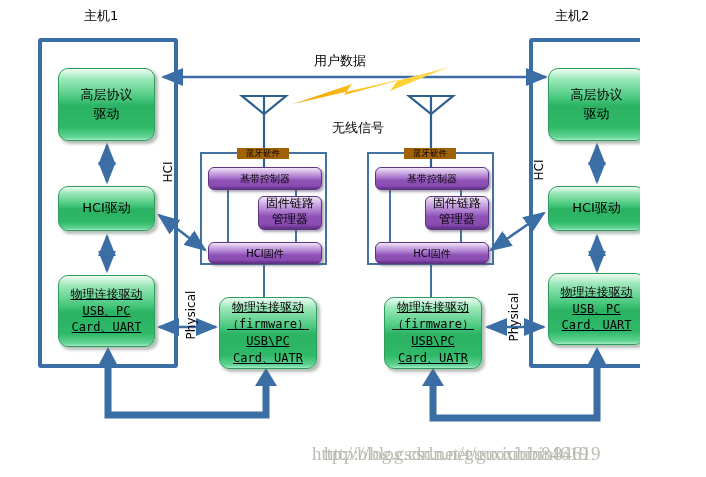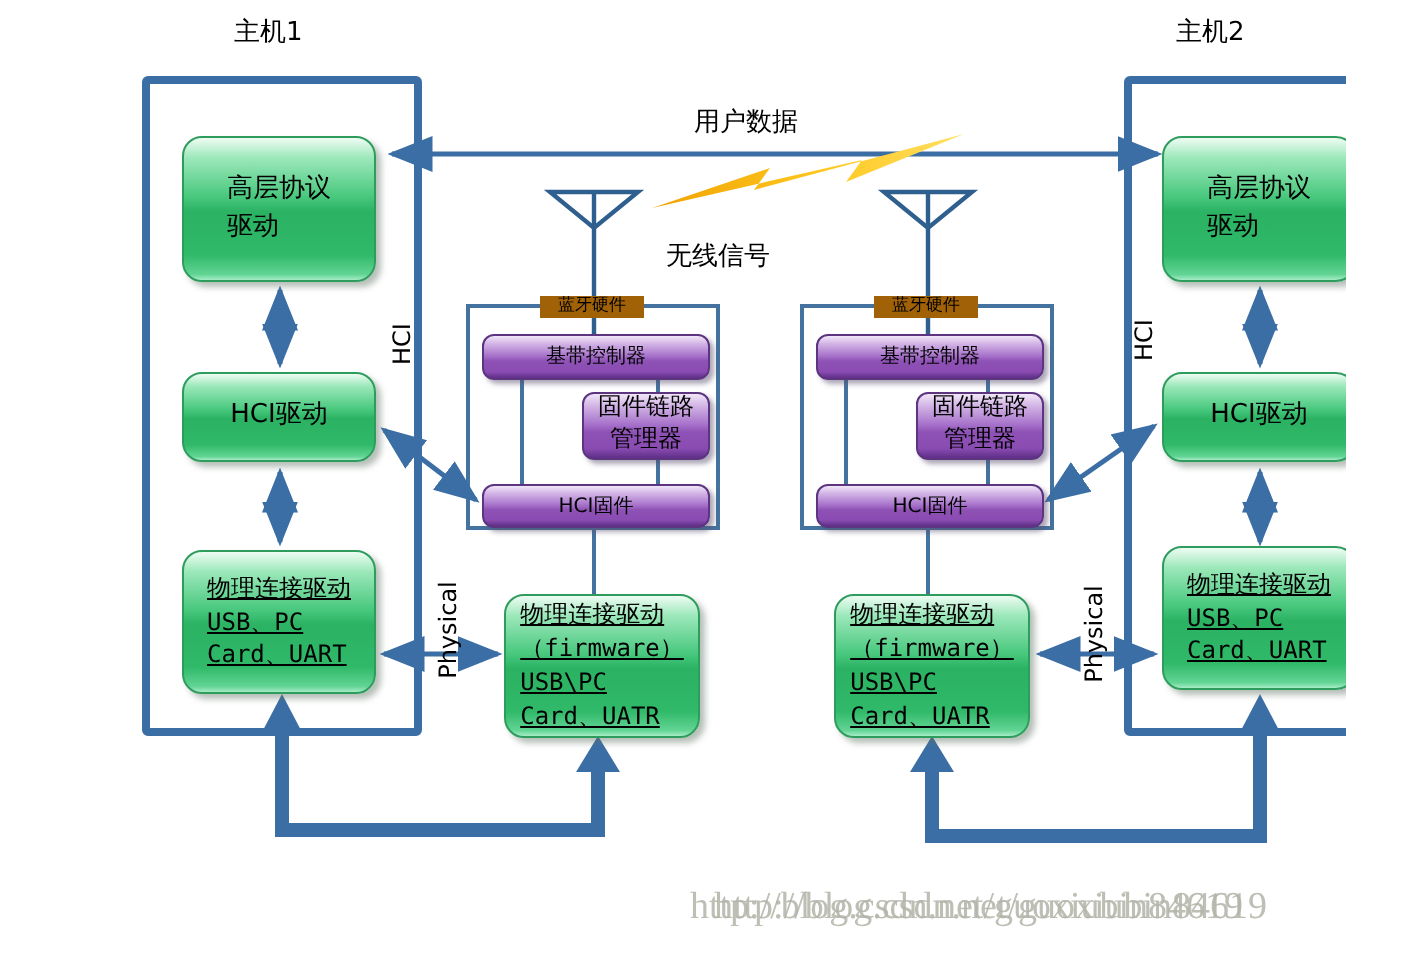--- a/index.html
+++ b/index.html
@@ -1,28 +1,28 @@
 <!DOCTYPE html>
 <html><head>
 <meta charset="utf-8">
 <style>
   html,body{margin:0;padding:0;}
   body{font-family:"DejaVu Sans",sans-serif;background:#fff;}
-  #stage{position:relative;width:640px;height:477px;background:#ffffff;overflow:hidden;margin-left:33px;}
+  #stage{position:relative;width:640px;height:477px;background:#ffffff;overflow:hidden;}
 
   .abs{position:absolute;}
   .host-rect{border:4px solid #3a6ea5;border-radius:3px;background:transparent;box-sizing:border-box;}
   .module-rect{border:2px solid #44739f;background:transparent;box-sizing:border-box;}
 
   .gbox{
     box-sizing:border-box;
     border:1.5px solid #2e9c5c;border-radius:10px;
     background:linear-gradient(180deg,#eefcf3 0%,#9ce8ba 14%,#46c77c 42%,#2bb263 52%,#2fb968 82%,#62d494 96%,#a5ecc6 100%);
     box-shadow:2.5px 2.5px 3px rgba(90,110,95,.45);
-    color:#000;display:flex;align-items:center;justify-content:center;
+    color:#000;display:flex;align-items:center;justify-content:center;text-align:center;
     font-size:13px;line-height:1.4;
   }
   .pbar{
     box-sizing:border-box;
     border:1px solid #5c3480;border-radius:6px;
     background:linear-gradient(180deg,#f1e7f8 0%,#d3b5e6 18%,#a671ca 48%,#8e51b5 60%,#8a4cb2 85%,#5f2f87 100%);
     box-shadow:2px 2px 2.5px rgba(90,80,110,.5);
     color:#000;display:flex;align-items:center;justify-content:center;text-align:center;
     font-size:10px;line-height:1.3;
   }
@@ -140,18 +140,18 @@
   <div class="abs pbar" style="left:375px;top:167px;width:114px;height:23px;">基带控制器</div>
   <div class="abs pbar ml small" style="left:425px;top:196px;width:64px;height:34px;">固件链路
 管理器</div>
   <div class="abs pbar" style="left:375px;top:242px;width:114px;height:22px;">HCI固件</div>
   <div class="abs gbox ml small mono" style="left:384px;top:297px;width:98px;height:72px;">物理连接驱动
 （firmware）
 USB\PC
 Card、UATR</div>
 
   <div class="abs lbl" style="left:314px;top:52px;">用户数据</div>
-  <div class="abs lbl" style="left:300px;top:119px;">无线信号</div>
+  <div class="abs lbl" style="left:332px;top:119px;">无线信号</div>
 
   <div class="abs watermark" style="left:312px;top:443px;">http://blog.csdn.net/guoxiubin84619</div>
   <div class="abs watermark" style="left:324px;top:443px;">http://blog.csdn.net/guoxiubin84619</div>
 
 </div>
 
 </body></html>

